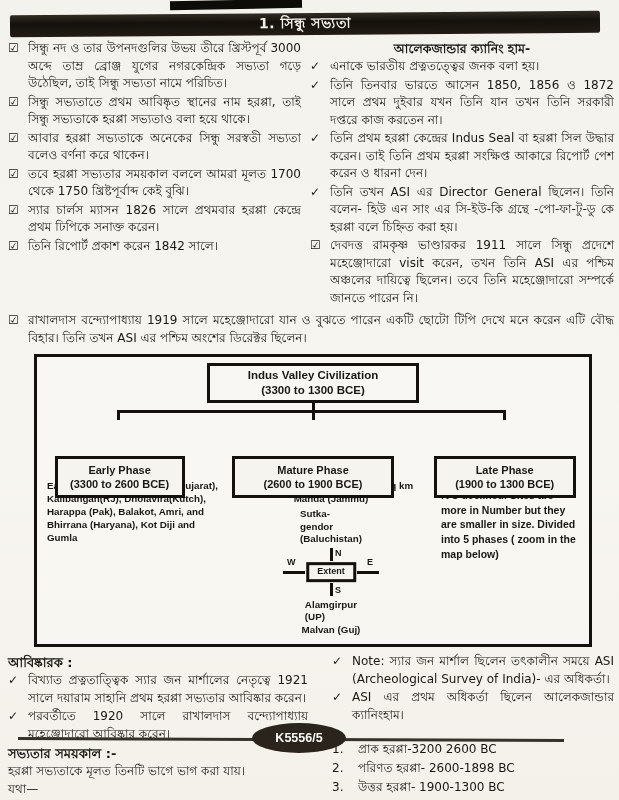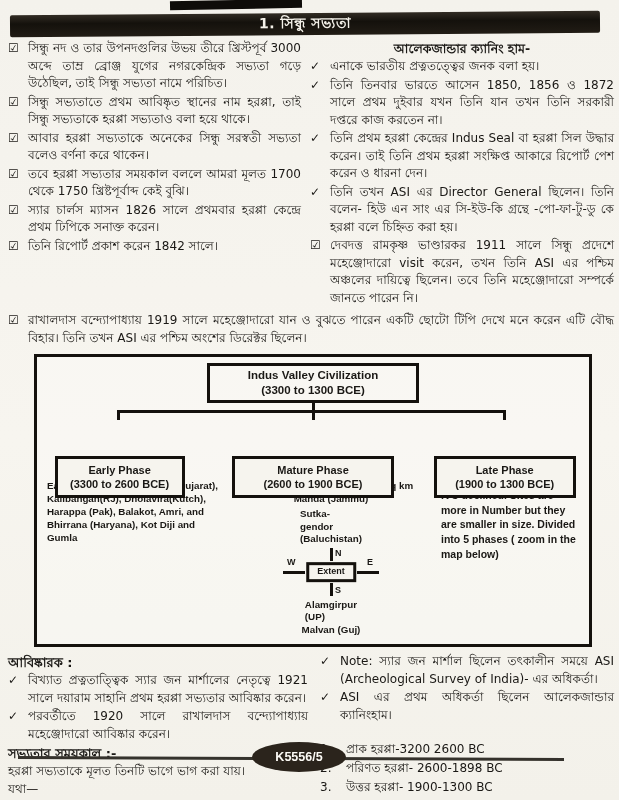--- a/index.html
+++ b/index.html
@@ -54,30 +54,30 @@
   .c-nline{left:calc(50% - 1.5px);top:0;width:3px;height:13px;}
   .c-sline{left:calc(50% - 1.5px);bottom:0;width:3px;height:13px;}
   .c-wline{left:2px;top:calc(50% - 1.5px);width:22px;height:3px;}
   .c-eline{right:2px;top:calc(50% - 1.5px);width:22px;height:3px;}
   .c-dir{position:absolute;font-size:9px;font-weight:bold;}
   .c-n{left:calc(50% + 4px);top:0;}
   .c-s{left:calc(50% + 4px);bottom:-1px;}
   .c-w{left:6px;top:calc(50% - 15px);}
   .c-e{right:8px;top:calc(50% - 15px);}
   
-  .bottom-cols{display:flex;gap:12px;margin-top:6px;}
+  .bottom-cols{display:flex;gap:24px;margin-top:6px;}
   .b-left{width:300px;flex:none;}
   .b-right{flex:1;min-width:0;}
   .b-heading{font-weight:bold;font-size:13px;line-height:19px;}
   .period-text{font-size:12px;line-height:17.5px;white-space:pre-line;}
   .numbered{margin-top:16px;}
   .num-item{display:flex;gap:12px;font-size:12px;line-height:19px;}
   .num{flex:none;width:14px;}
   
-  .footer{position:absolute;left:0;top:738px;width:533px;height:42px;}
+  .footer{position:absolute;left:0;top:719px;width:533px;height:42px;}
   .footer-line{position:absolute;left:18px;top:19px;width:546px;height:2.5px;background:#35322c;transform:rotate(0.2deg);}
   .footer-badge{
     position:absolute;left:252px;top:4px;width:94px;height:30px;background:#2b241c;color:#fcfaf5;
     border-radius:50%;display:flex;align-items:center;justify-content:center;
     font-weight:bold;font-size:12.5px;font-family:"Liberation Sans",sans-serif;
   }
 </style>
 </head>
 <body>
 

